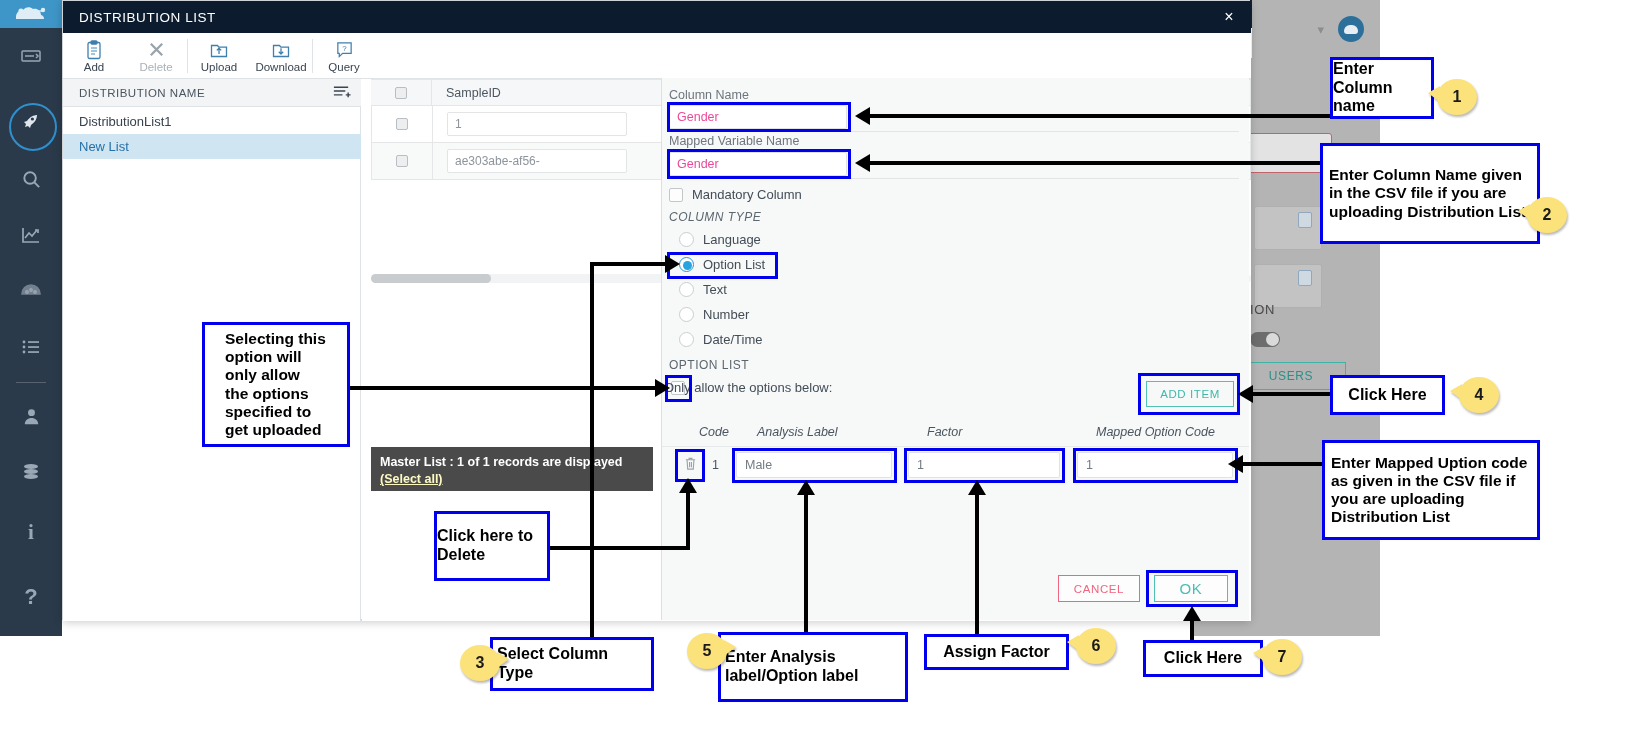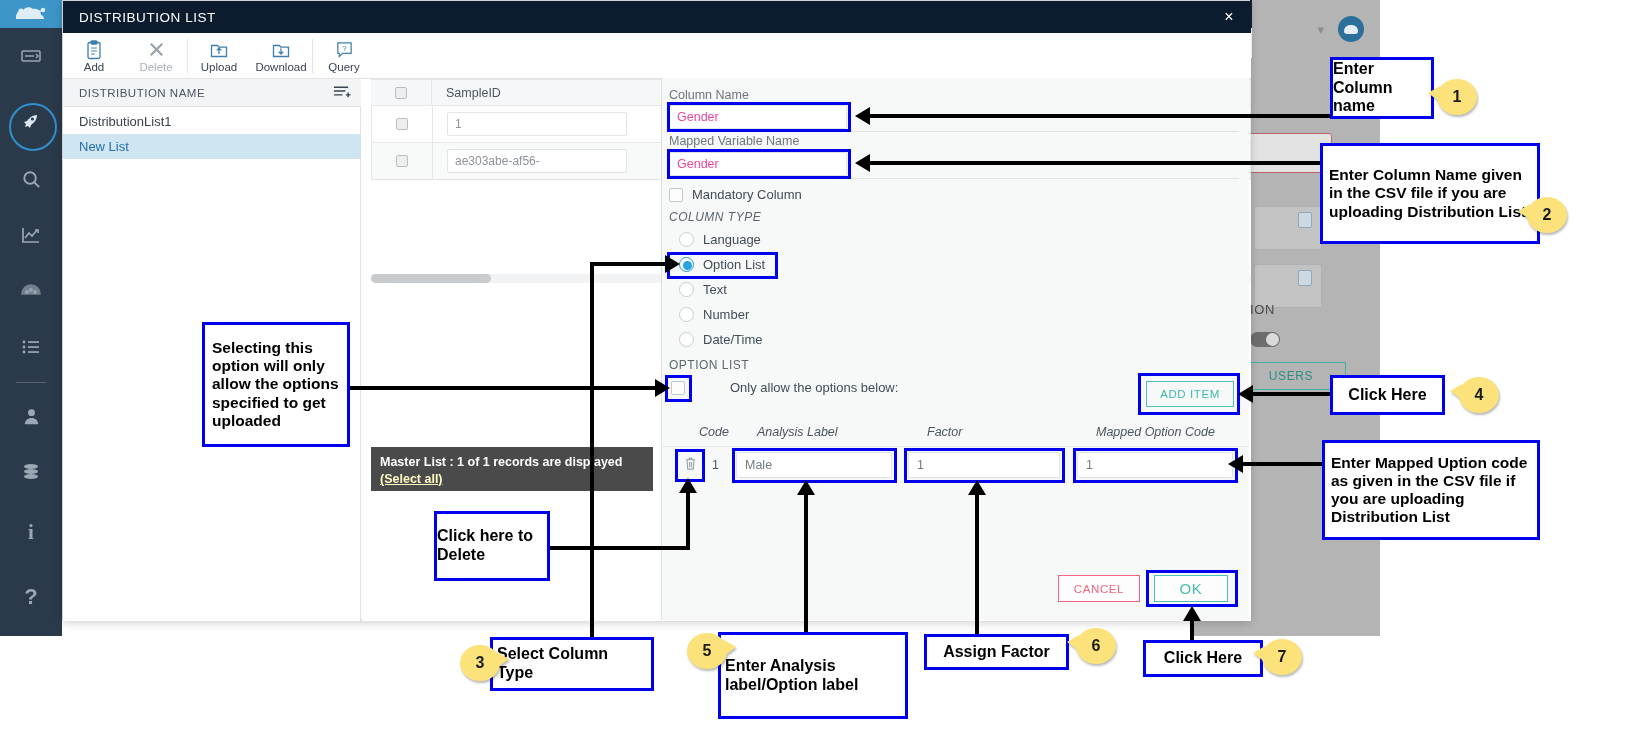--- a/index.html
+++ b/index.html
@@ -497,21 +497,21 @@
   <div class="m-radio-txt" style="left:703px; top:257px;">Option List</div>
   <div class="m-radio" style="left:679px; top:282px;"></div>
   <div class="m-radio-txt" style="left:703px; top:282px;">Text</div>
   <div class="m-radio" style="left:679px; top:307px;"></div>
   <div class="m-radio-txt" style="left:703px; top:307px;">Number</div>
   <div class="m-radio" style="left:679px; top:332px;"></div>
   <div class="m-radio-txt" style="left:703px; top:332px;">Date/Time</div>
 
   <div class="m-section" style="left:669px; top:358px;">OPTION LIST</div>
   <div class="m-check" style="left:671px; top:381px;"></div>
-  <div class="m-text" style="left:730px; top:380px;">Only allow the options below:</div>
+  <div class="m-text" style="left:664px; top:380px;">Only allow the options below:</div>
   <div class="add-item-btn">ADD ITEM</div>
 
   <div class="col-title" style="left:699px; top:425px;">Code</div>
   <div class="col-title" style="left:757px; top:425px;">Analysis Label</div>
   <div class="col-title" style="left:927px; top:425px;">Factor</div>
   <div class="col-title" style="left:1096px; top:425px;">Mapped Option Code</div>
   <div class="row-sep"></div>
 
   <div class="trash-btn">
     <span>
@@ -570,33 +570,33 @@
 
   <div class="arr" style="left:1190px; top:618px; width:4px; height:24px;"></div>
   <div class="arrow-head ah-up" style="left:1183px; top:606px;"></div>
 
   <div class="ann-box" style="left:1330px; top:57px; width:104px; height:62px; font-size:16px;">Enter Column name</div>
   <div class="ann-num tail-left" style="left:1437px; top:79px;">1</div>
 
   <div class="ann-box" style="left:1320px; top:143px; width:220px; height:101px; font-size:15.5px; padding:0 6px;">Enter Column Name given in the CSV file if you are uploading Distribution List</div>
   <div class="ann-num tail-left" style="left:1527px; top:197px;">2</div>
 
-  <div class="ann-box" style="left:202px; top:322px; width:148px; height:125px; font-size:15.5px; padding:0 7px;">Selecting this option will only allow the options specified to get uploaded</div>
+  <div class="ann-box" style="left:202px; top:322px; width:148px; height:125px; font-size:15.5px; padding:0 20px;">Selecting this option will only allow the options specified to get uploaded</div>
 
   <div class="ann-box" style="left:1330px; top:375px; width:115px; height:40px; font-size:16px;">Click Here</div>
   <div class="ann-num tail-left" style="left:1459px; top:377px;">4</div>
 
   <div class="ann-box" style="left:1322px; top:440px; width:218px; height:100px; font-size:15.5px; padding:0 6px;">Enter Mapped Uption code as given in the CSV file if you are uploading Distribution List</div>
 
   <div class="ann-box" style="left:434px; top:511px; width:116px; height:70px; font-size:16px;">Click here to Delete</div>
 
   <div class="ann-box" style="left:490px; top:637px; width:164px; height:54px; font-size:16px; padding:0 4px;">Select Column Type</div>
   <div class="ann-num tail-right" style="left:460px; top:645px;">3</div>
 
-  <div class="ann-box" style="left:718px; top:632px; width:190px; height:87px; font-size:16px; padding:0 4px;">Enter Analysis label/Option label</div>
+  <div class="ann-box" style="left:718px; top:632px; width:190px; height:70px; font-size:16px; padding:0 4px;">Enter Analysis label/Option label</div>
   <div class="ann-num tail-right" style="left:687px; top:633px;">5</div>
 
   <div class="ann-box" style="left:924px; top:634px; width:145px; height:36px; font-size:16px;">Assign Factor</div>
   <div class="ann-num tail-left" style="left:1076px; top:628px;">6</div>
 
   <div class="ann-box" style="left:1143px; top:640px; width:120px; height:37px; font-size:16px;">Click Here</div>
   <div class="ann-num tail-left" style="left:1262px; top:639px;">7</div>
 
 </div>
 

